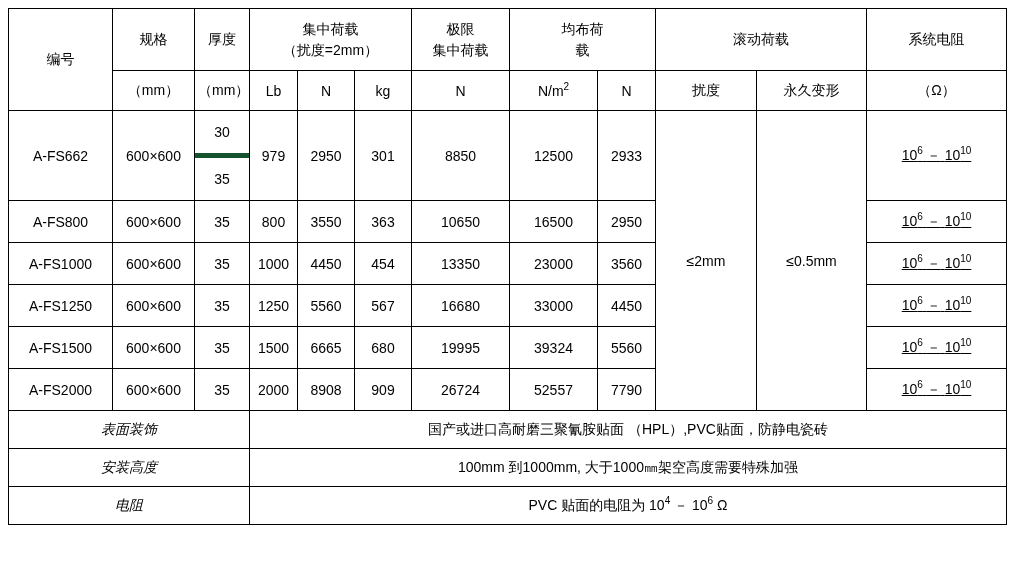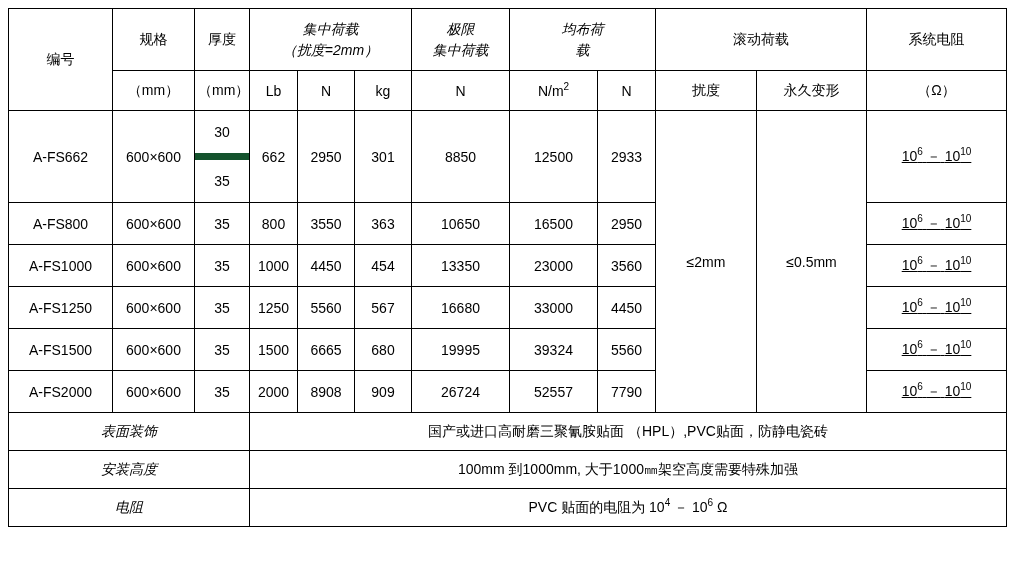--- a/index.html
+++ b/index.html
@@ -58,25 +58,24 @@
     height: 84px;
   }
   .sub-split .half {
     height: 42px;
     display: flex;
     align-items: center;
     justify-content: center;
     font-size: 14px;
   }
   .sub-split .half.top {
-    border-bottom: 7px solid #14532d;
+    border-bottom: 5px solid #14532d;
   }
   .two-line {
     line-height: 1.45;
-    font-style: italic;
   }
   sup {
     font-size: 10px;
     vertical-align: super;
     line-height: 0;
   }
   .res-cell {
     font-size: 14px;
     white-space: nowrap;
     text-decoration: underline;
@@ -156,21 +155,21 @@
       <td>（Ω）</td>
     </tr>
 
     <tr class="row-tall">
       <td class="left-pad">A-FS662</td>
       <td>600×600</td>
       <td class="sub-split">
         <div class="half top">30</div>
         <div class="half">35</div>
       </td>
-      <td rowspan="1" style="height:84px">662</td>
+      <td rowspan="1" style="height:84px">979</td>
       <td style="height:84px">2950</td>
       <td style="height:84px">301</td>
       <td style="height:84px">8850</td>
       <td style="height:84px">12500</td>
       <td style="height:84px">2933</td>
       <td rowspan="6">≤2mm</td>
       <td rowspan="6">≤0.5mm</td>
       <td class="res-cell left-pad" style="height:84px">
         <span>10</span><sup>6</sup>
         <span>－</span>

